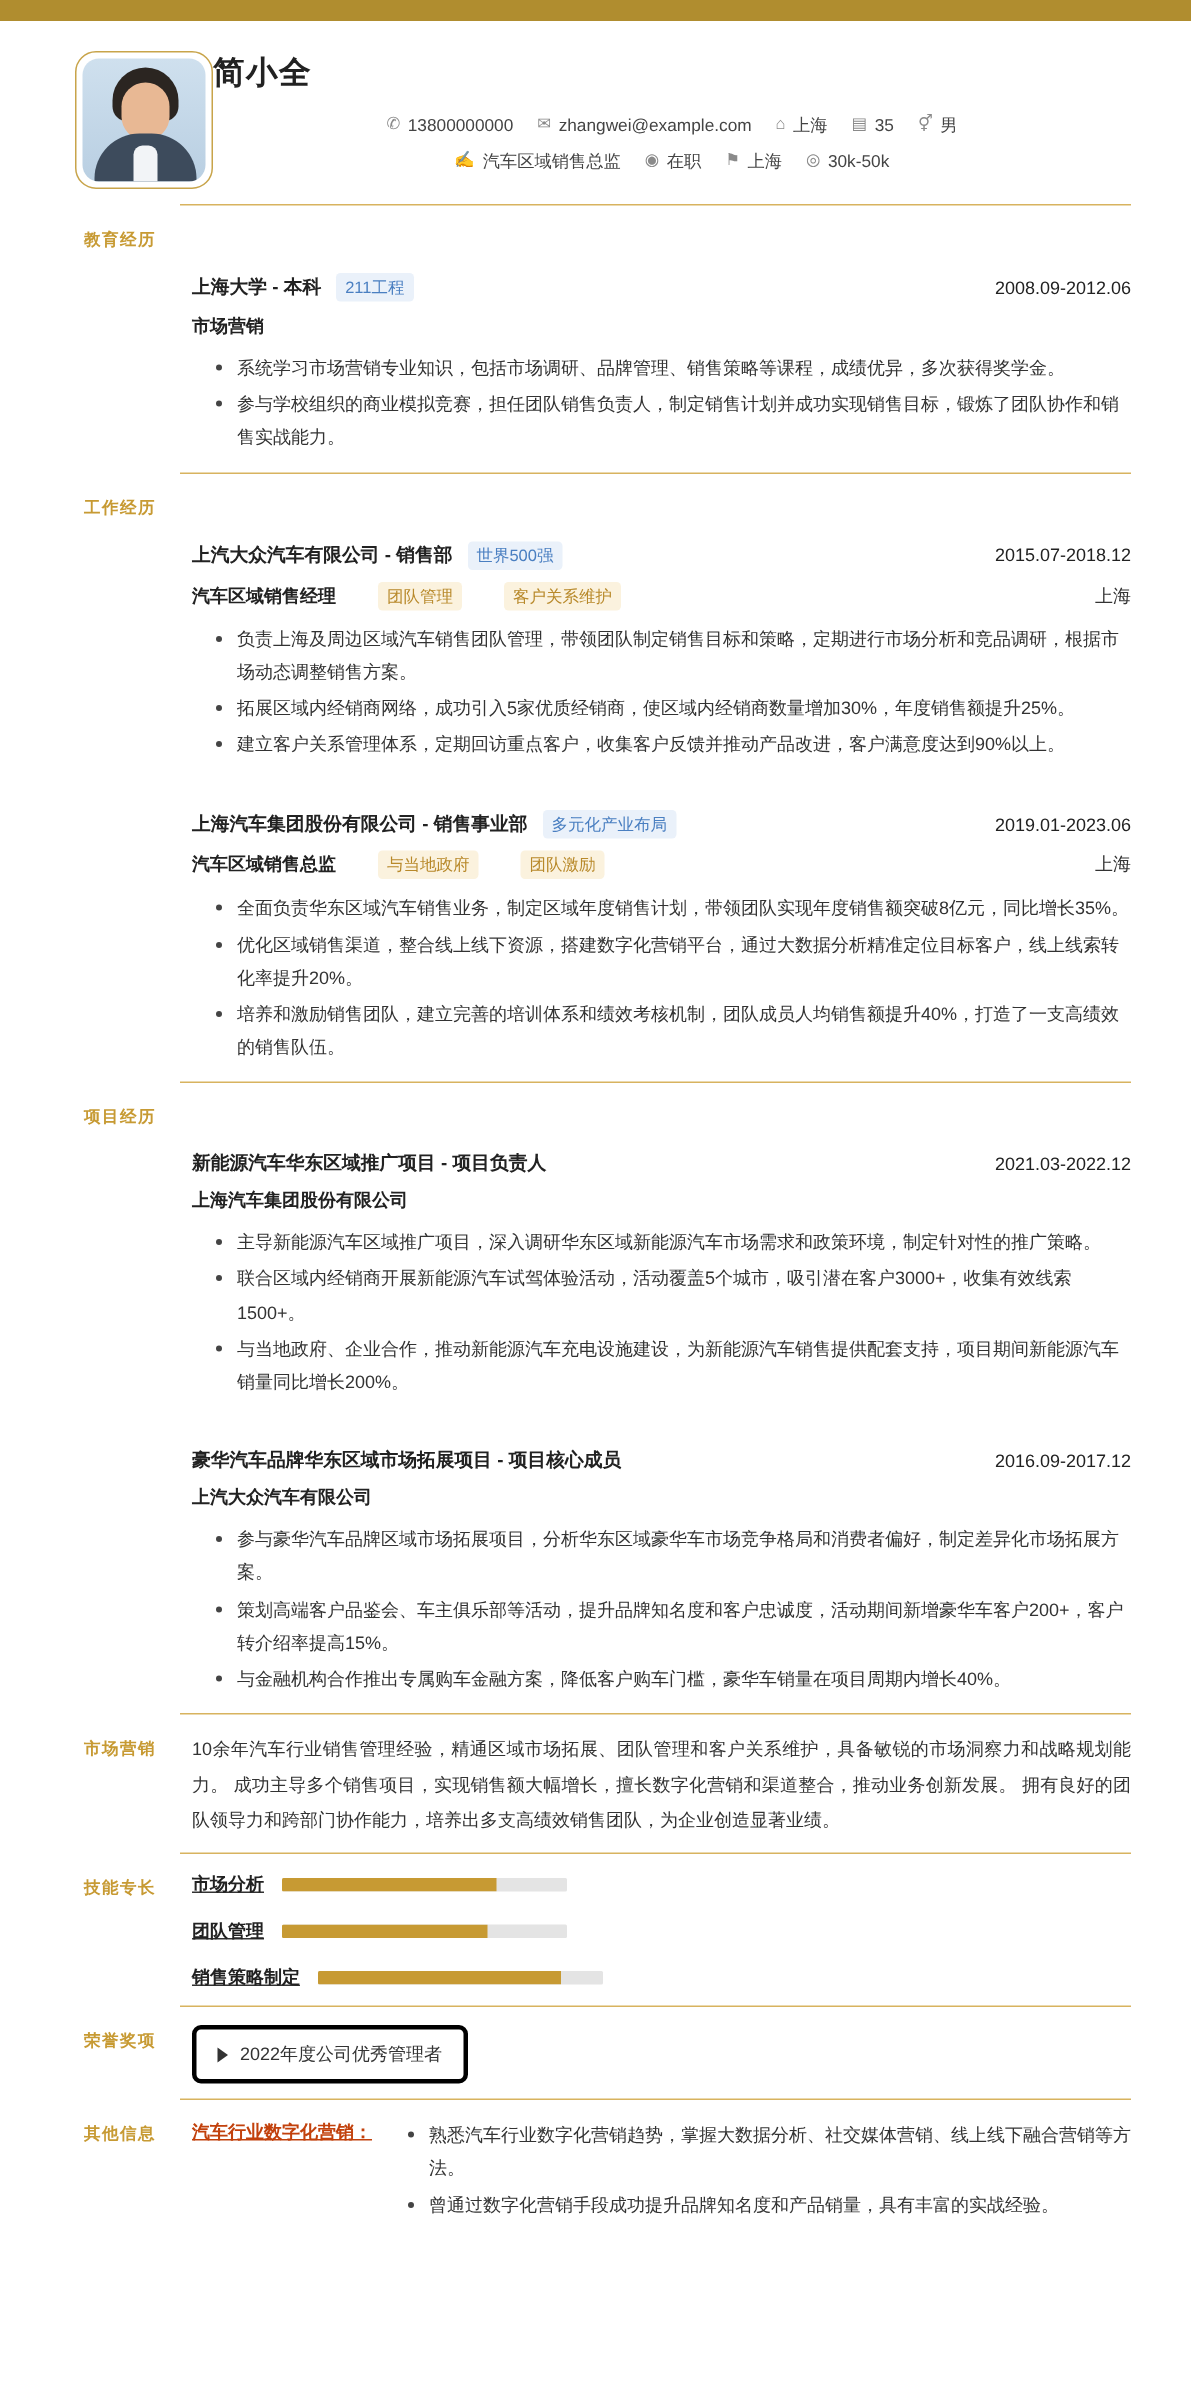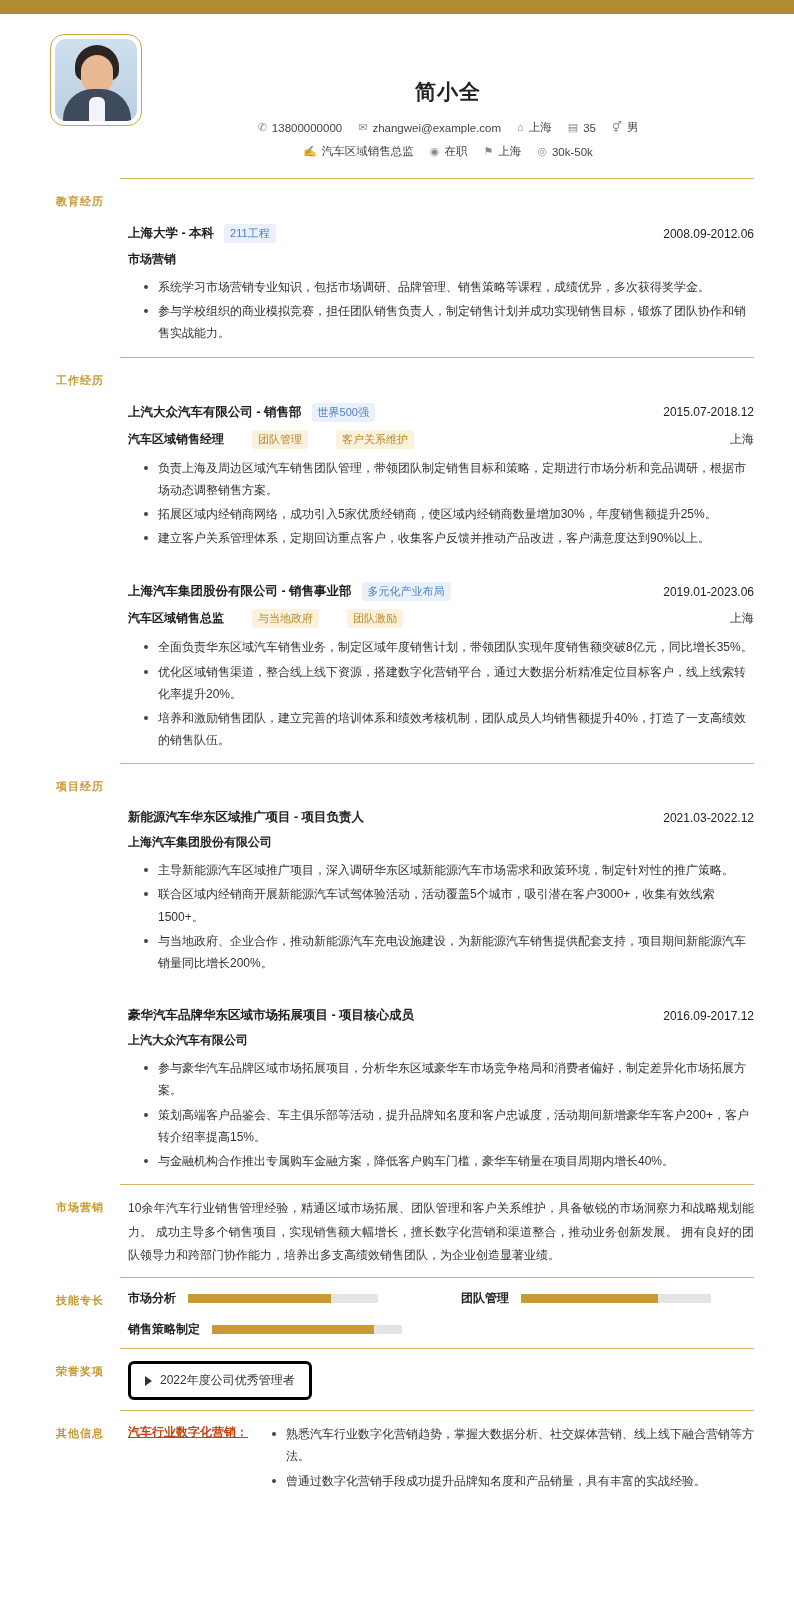--- a/index.html
+++ b/index.html
@@ -62,23 +62,21 @@
   .avatar .shirt {
     position: absolute;
     left: 34px; bottom: 0;
     width: 16px; height: 24px;
     background: #f2f4f7;
     border-radius: 6px 6px 0 0;
   }
 
   .header-main {
     flex: 1;
-    text-align: center;
     padding-top: 4px;
-    margin-top: 44px;
   }
   .name {
     font-size: 21px;
     font-weight: bold;
     color: #222;
     letter-spacing: 1px;
     margin-bottom: 14px;
   }
   .meta-row {
     display: flex;
@@ -198,23 +196,24 @@
   .summary-text {
     font-size: 12px;
     line-height: 1.95;
     color: #333;
     text-align: justify;
   }
 
   
   .skills-grid {
     display: grid;
-    grid-template-columns: 1fr 1fr;
+    grid-template-columns: 1fr;
     column-gap: 40px;
     row-gap: 14px;
+    text-decoration: underline;
   }
   .skill {
     display: flex;
     align-items: center;
     gap: 12px;
   }
   .skill-name {
     font-size: 12px;
     font-weight: bold;
     color: #222;

